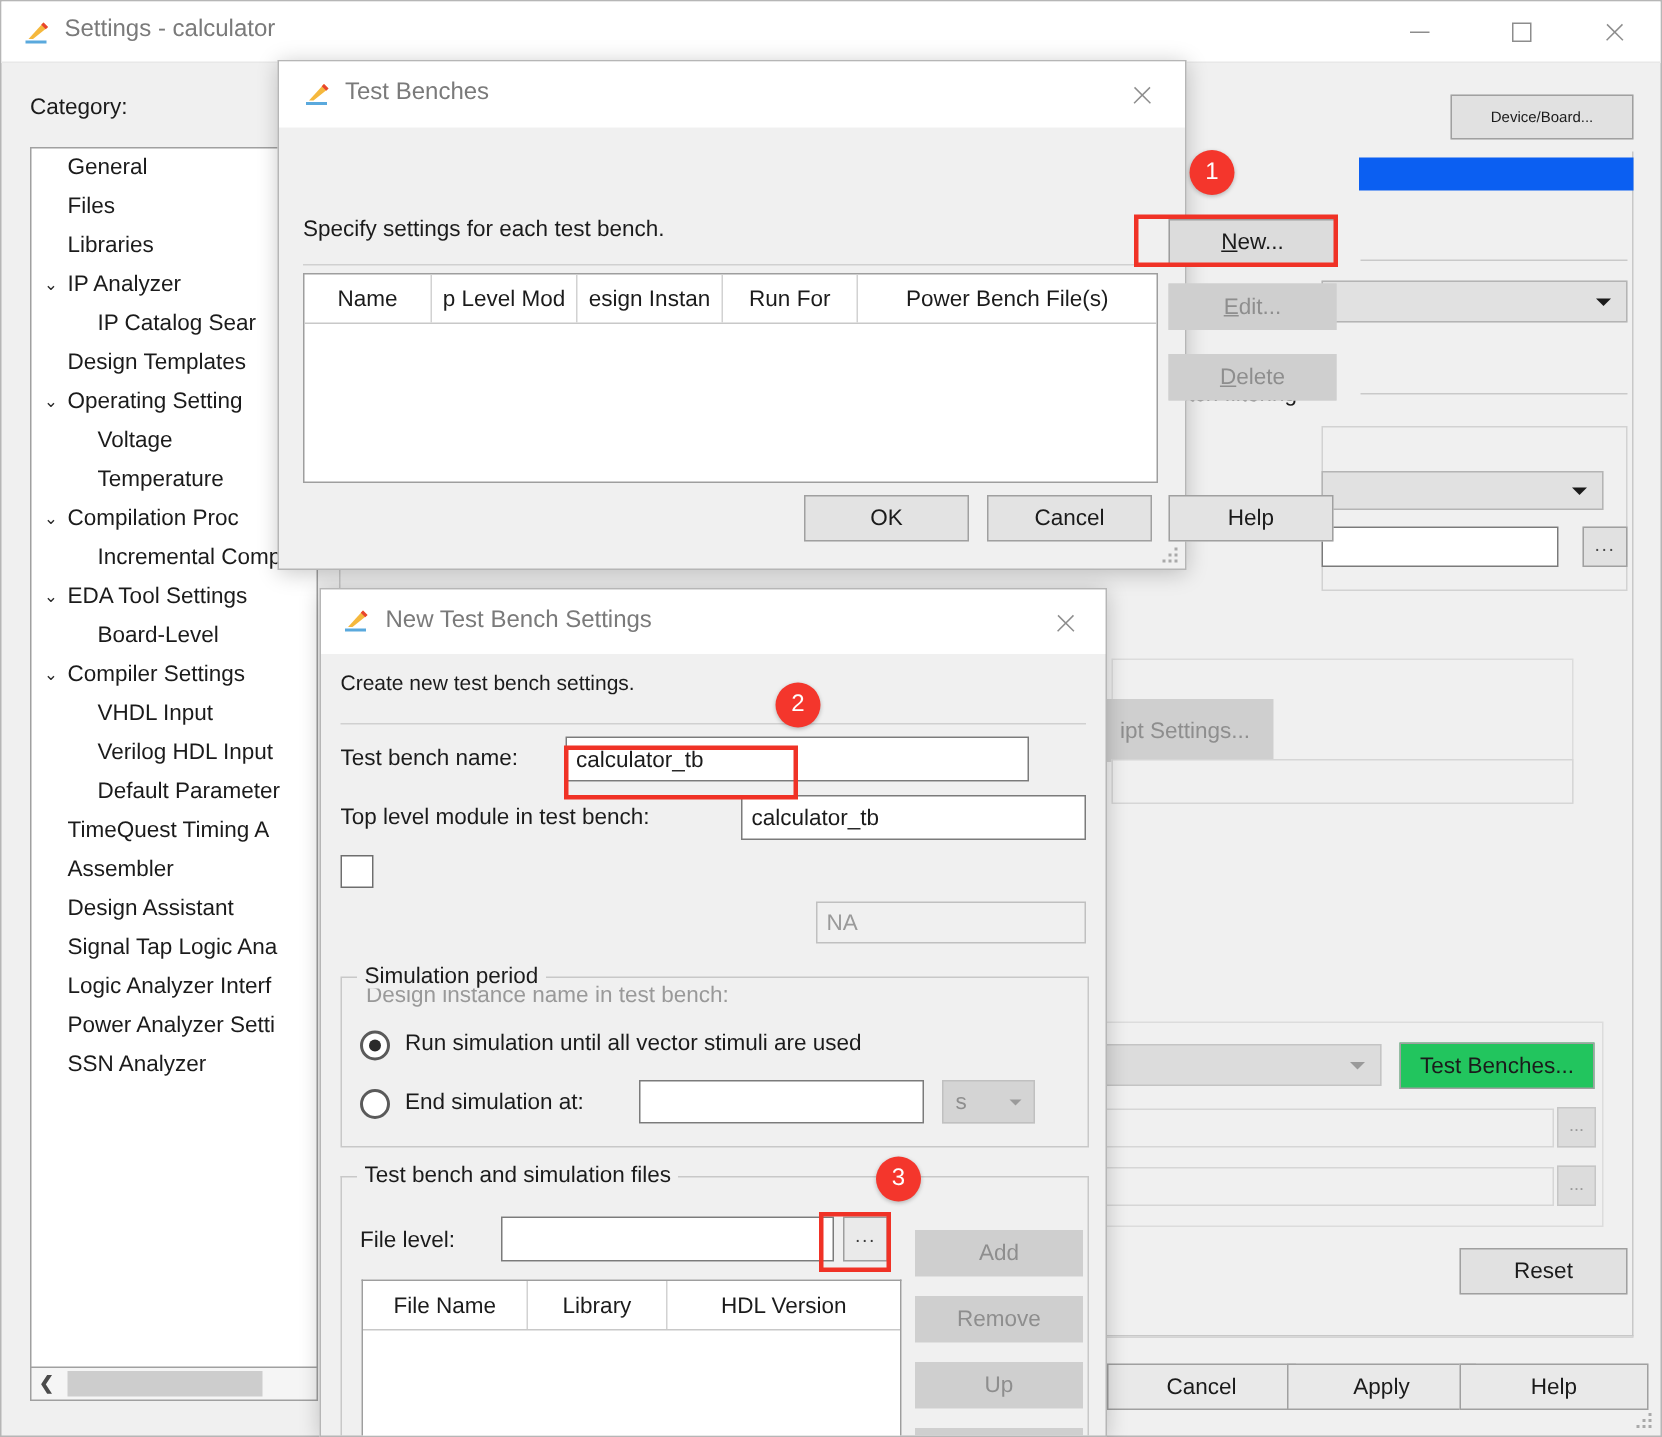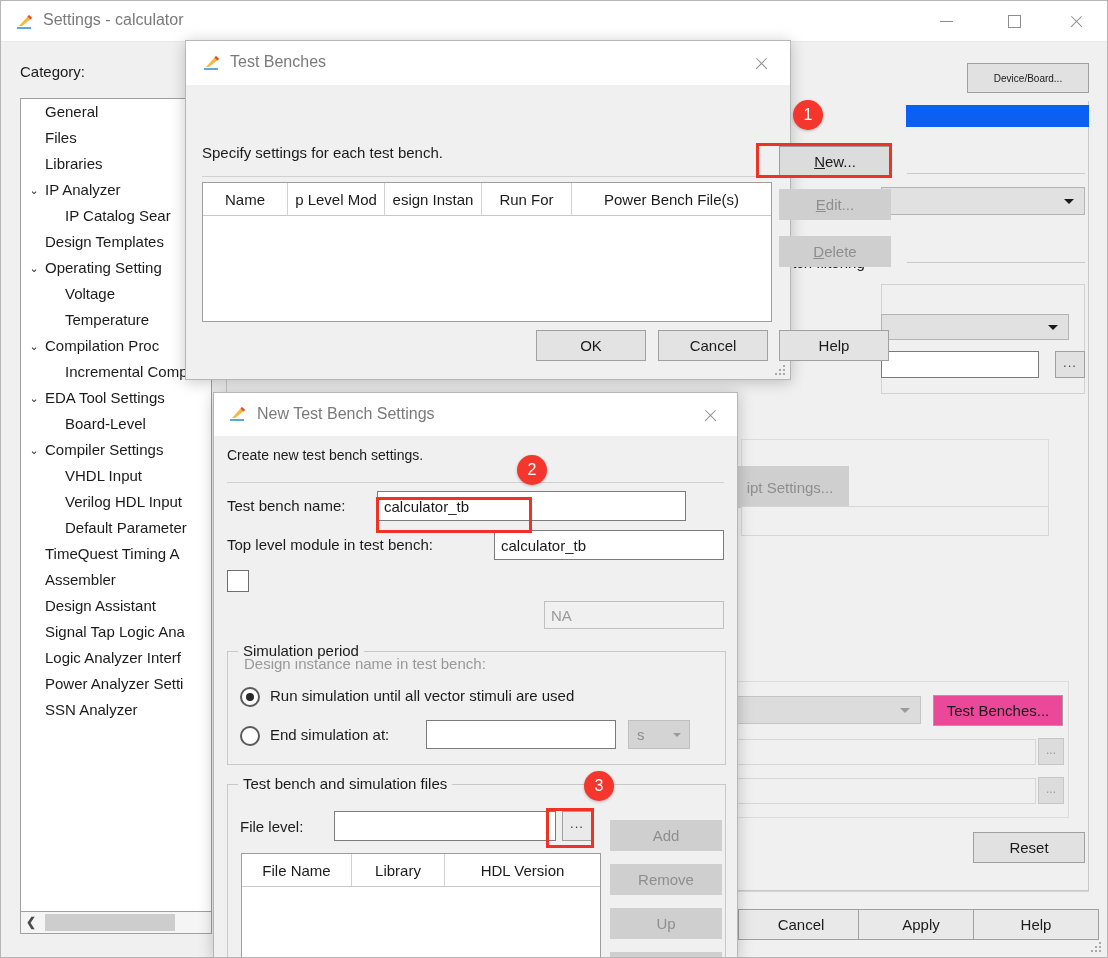--- a/index.html
+++ b/index.html
@@ -150,21 +150,21 @@
     position: absolute; left: 740px; top: 505px; right: 58px; height: 30px;
     background: #f0f0f0; border: 1px solid #d6d6d6;
   }
   #combo-tb {
     position: absolute; left: 720px; top: 695px; width: 200px; height: 28px;
     background: #dcdcdc; border: 1px solid #c4c4c4;
   }
   #combo-tb .caret { border-top-color: #9a9a9a; }
   #test-benches-btn {
     position: absolute; left: 932px; top: 694px; width: 130px; height: 31px;
-    background: #ec4899; border: 1px solid #a0a0a0;
+    background: #22c55e; border: 1px solid #a0a0a0;
     display:flex; align-items:center; justify-content:center; font-size:15px;
   }
   #field-b {
     position: absolute; left: 690px; top: 738px; width: 345px; height: 26px;
     background: #f0f0f0; border: 1px solid #d6d6d6;
   }
   #dots-b {
     position: absolute; left: 1037px; top: 737px; width: 26px; height: 27px;
     background: #dcdcdc; border: 1px solid #c6c6c6;
     display:flex; align-items:center; justify-content:center;

